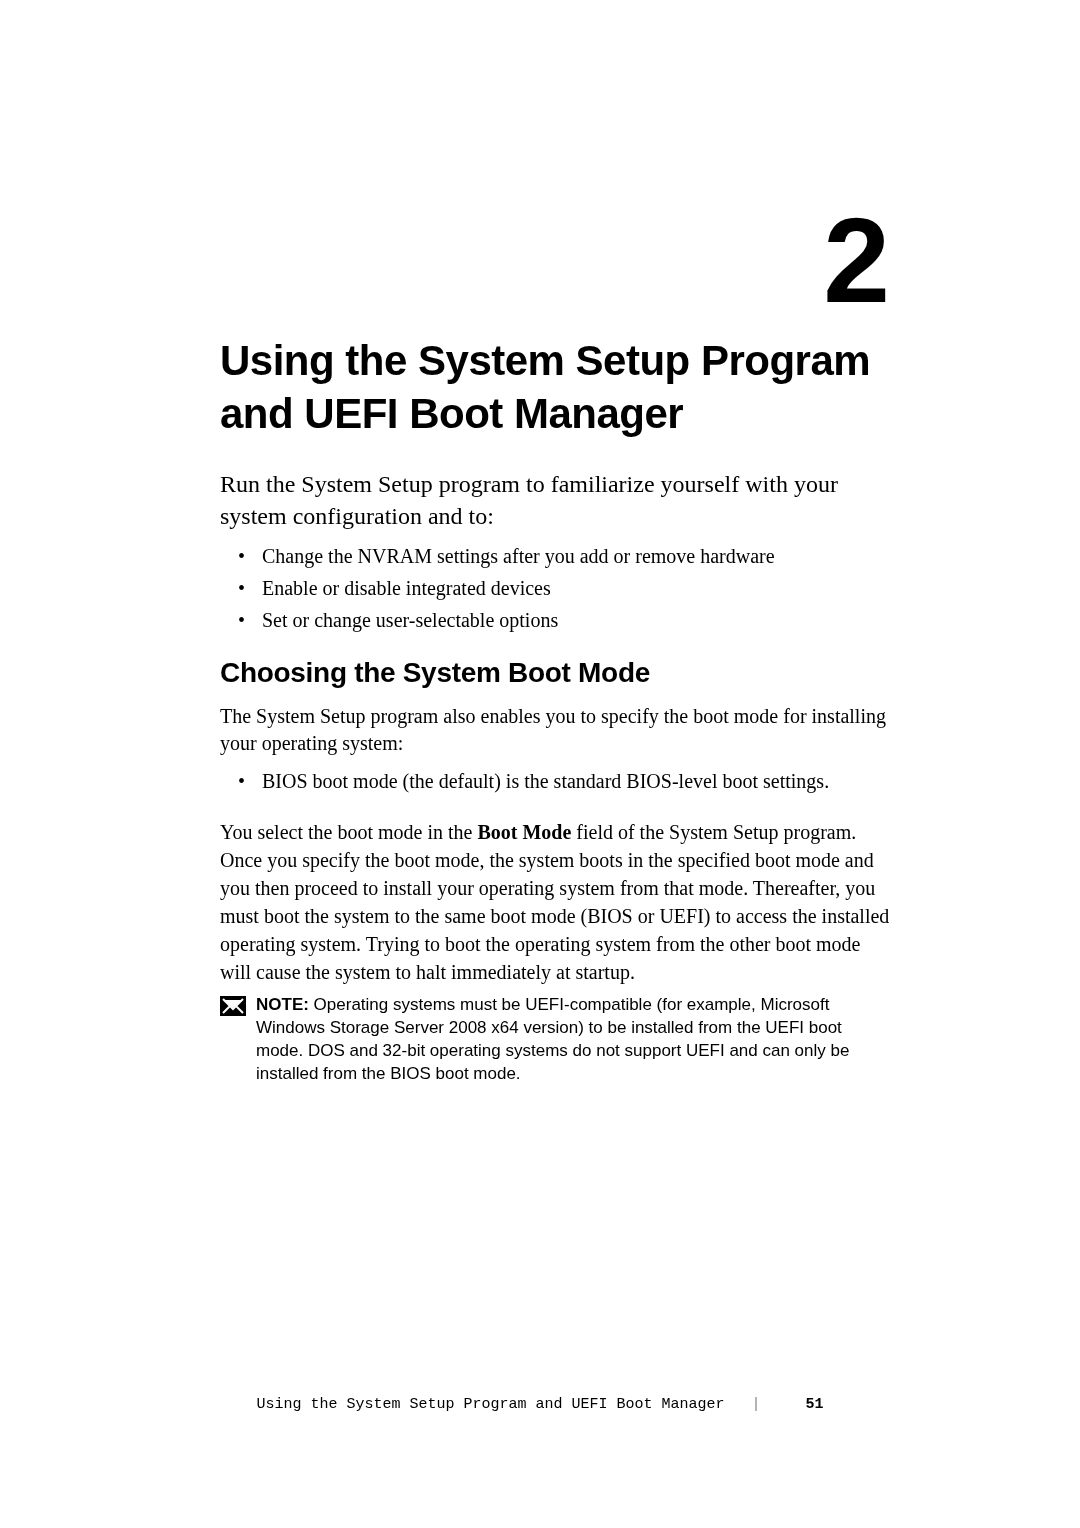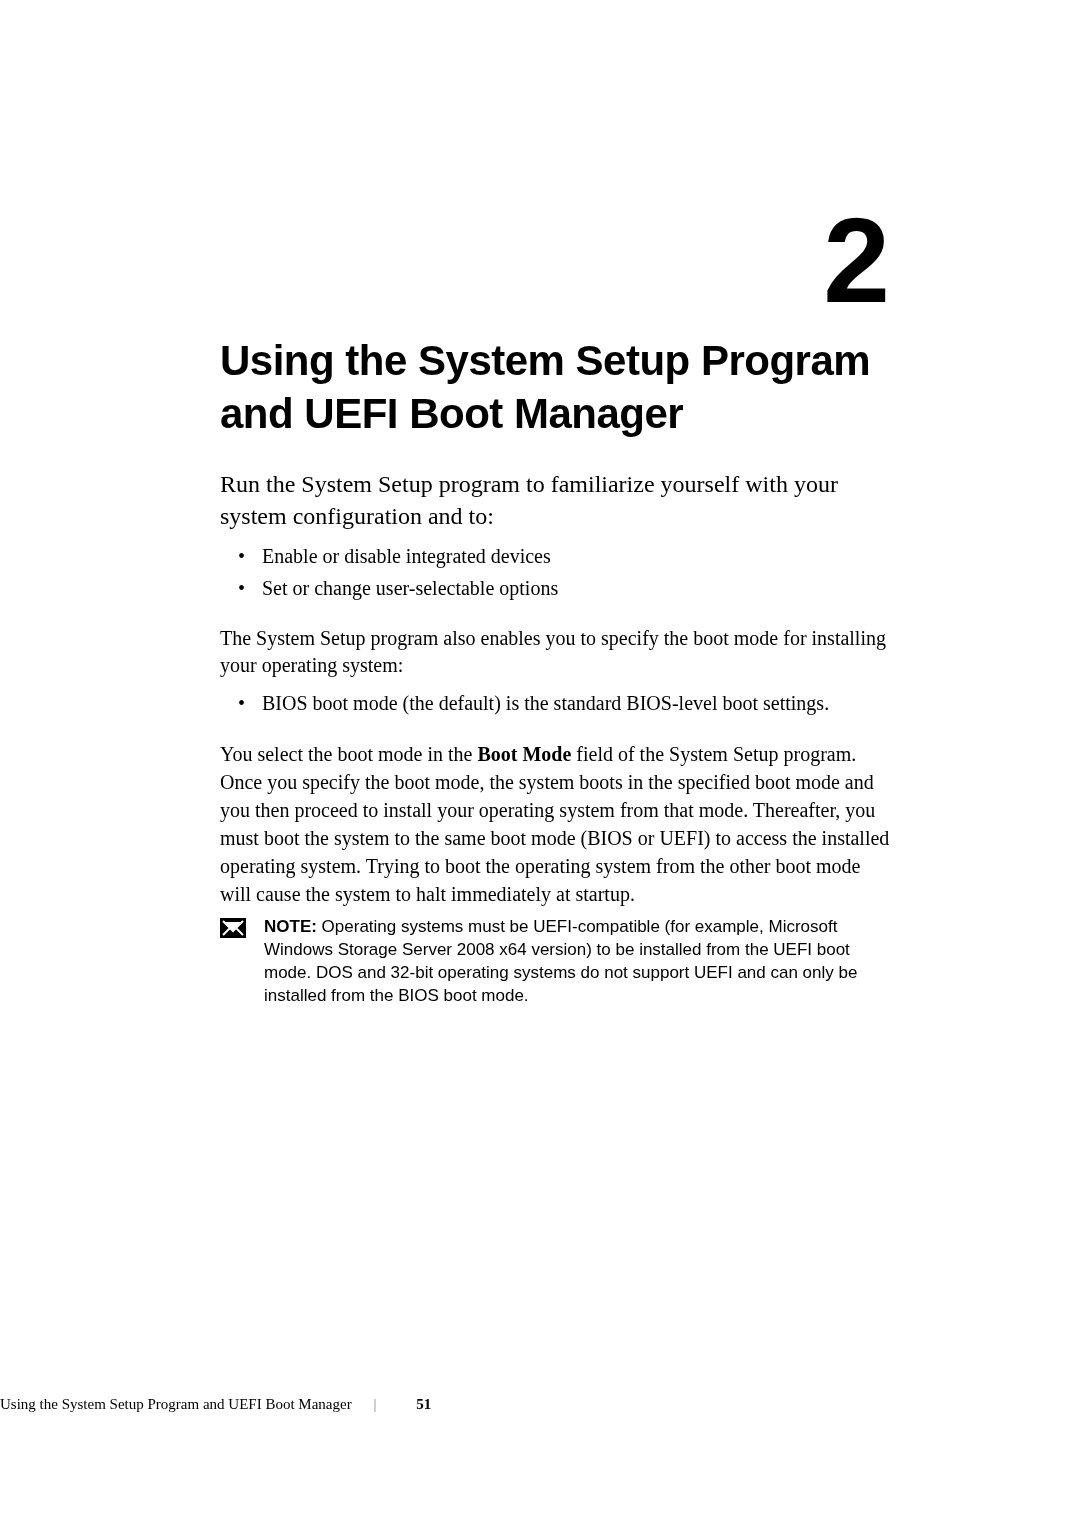--- a/index.html
+++ b/index.html
@@ -7,45 +7,47 @@
   .page { width: 1080px; height: 1528px; position: relative; padding: 210px 190px 0 220px; }
   .chapter-num { position: absolute; top: 200px; right: 190px; font-family: Arial, Helvetica, sans-serif; font-weight: 700; font-size: 120px; color: #000; line-height: 1; }
   .chapter-title { font-family: Arial, Helvetica, sans-serif; font-weight: 700; font-size: 42px; line-height: 1.25; margin-top: 125px; margin-bottom: 28px; letter-spacing: -0.5px; }
   .intro-para { font-size: 24px; line-height: 1.35; margin-bottom: 8px; }
   ul.bullets { list-style: none; margin: 6px 0 22px 0; }
   ul.bullets li { position: relative; padding-left: 42px; font-size: 20px; line-height: 1.5; margin-bottom: 2px; }
   ul.bullets li::before { content: "•"; position: absolute; left: 18px; top: 0; font-size: 20px; }
   .section-title { font-family: Arial, Helvetica, sans-serif; font-weight: 700; font-size: 28px; margin: 14px 0 14px 0; letter-spacing: -0.3px; }
   .body-para { font-size: 20px; line-height: 1.38; margin-bottom: 8px; }
   .body-para-2 { font-size: 20px; line-height: 1.4; margin-top: 10px; margin-bottom: 8px; }
-  .note-block { display: flex; align-items: flex-start; margin-top: 8px; gap: 18px; }
+  .note-block { display: flex; align-items: flex-start; margin-top: 8px; gap: 10px; }
   .note-icon { width: 26px; height: 20px; flex: 0 0 26px; margin-top: 2px; }
   .note-text { font-family: Arial, Helvetica, sans-serif; font-size: 17px; line-height: 1.35; }
   .note-text .note-label { font-weight: 700; }
-  .footer { position: absolute; bottom: 115px; left: 0; right: 0; font-family: Liberation Serif, serif; font-size: 15px; color: #000; }
+  .footer { position: absolute; bottom: 115px; left: 0; right: 0; text-align: center; font-family: Liberation Mono, monospace; font-size: 15px; color: #000; }
   .footer .sep { margin: 0 18px; color: #888; }
   .footer .pnum { font-weight: 700; margin-left: 18px; }
   .bold-inline { font-weight: 700; text-align: right; }
 </style>
 </head>
 <body>
 
 <div class="page">
 
   <div class="chapter-num">2</div>
 
   <h1 class="chapter-title">Using the System Setup Program and UEFI Boot Manager</h1>
 
   <p class="intro-para">Run the System Setup program to familiarize yourself with your system configuration and to:</p>
 
   <ul class="bullets">
+    <li>Change the NVRAM settings after you add or remove hardware</li>
     <li>Enable or disable integrated devices</li>
     <li>Set or change user-selectable options</li>
   </ul>
 
+  <h2 class="section-title">Choosing the System Boot Mode</h2>
 
   <p class="body-para">The System Setup program also enables you to specify the boot mode for installing your operating system:</p>
 
   <ul class="bullets">
     <li>BIOS boot mode (the default) is the standard BIOS-level boot settings.</li>
   </ul>
 
   <p class="body-para-2">
     <span>You select the boot mode in the </span><span class="bold-inline">Boot Mode</span><span> field of the System Setup program. Once you specify the boot mode, the system boots in the specified boot mode and you then proceed to install your operating system from that mode. Thereafter, you must boot the system to the same boot mode (BIOS or UEFI) to access the installed operating system. Trying to boot the operating system from the other boot mode will cause the system to halt immediately at startup.</span>
   </p>

